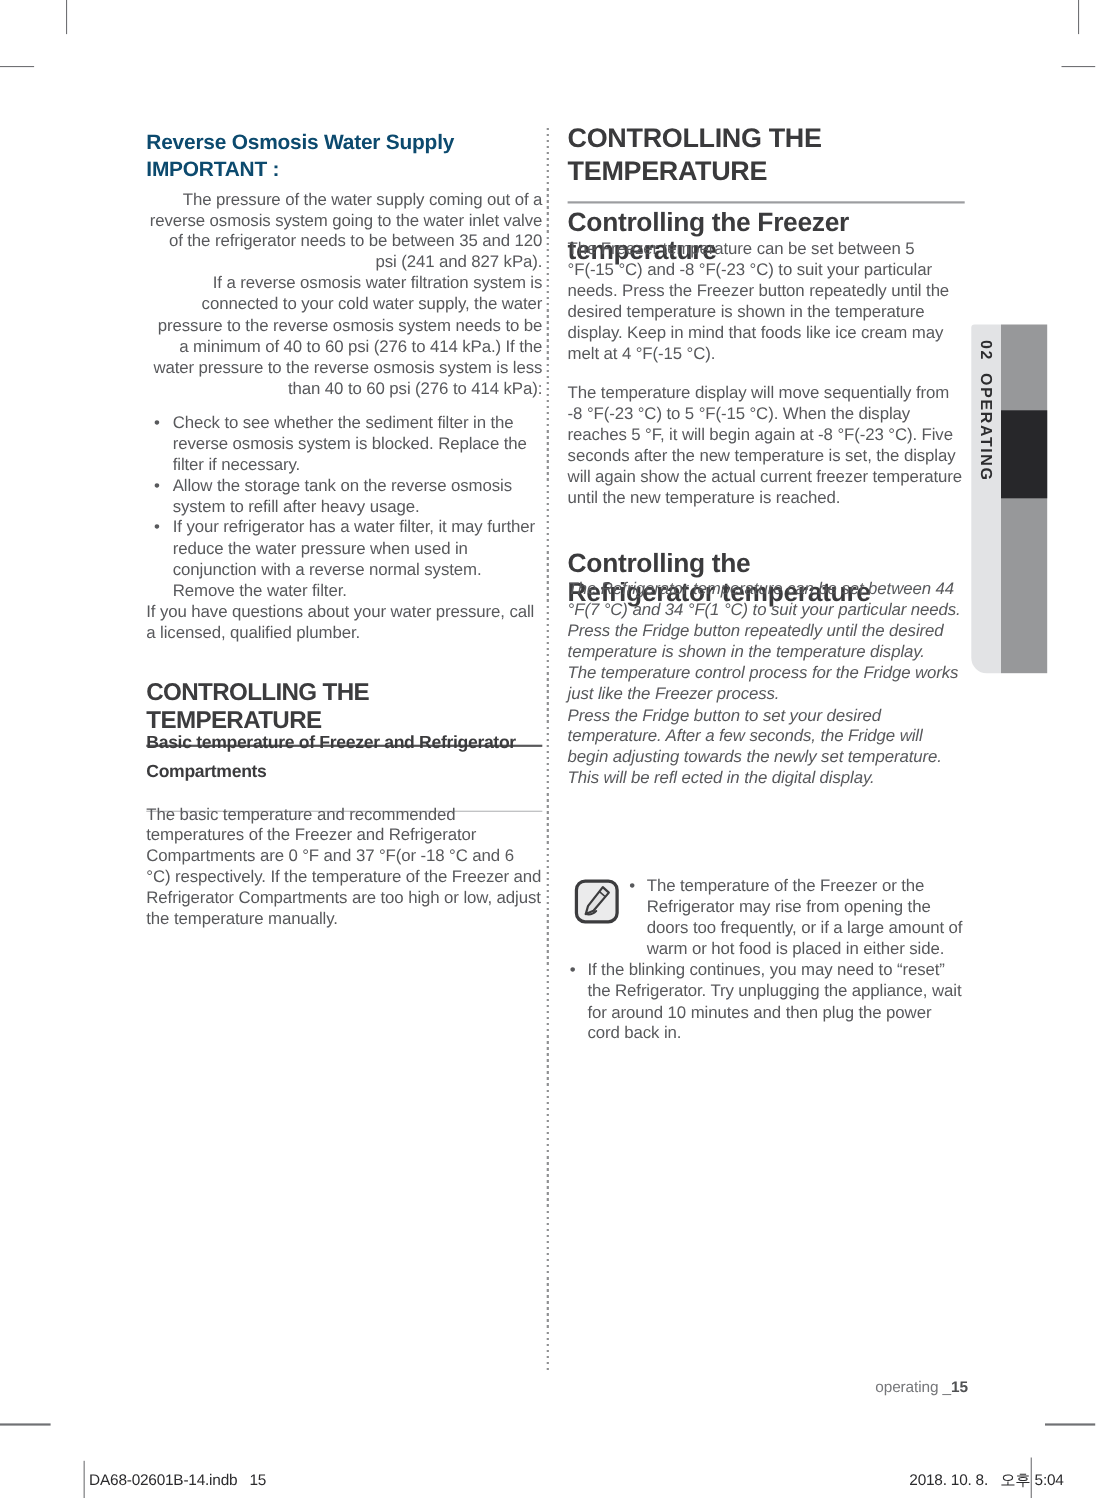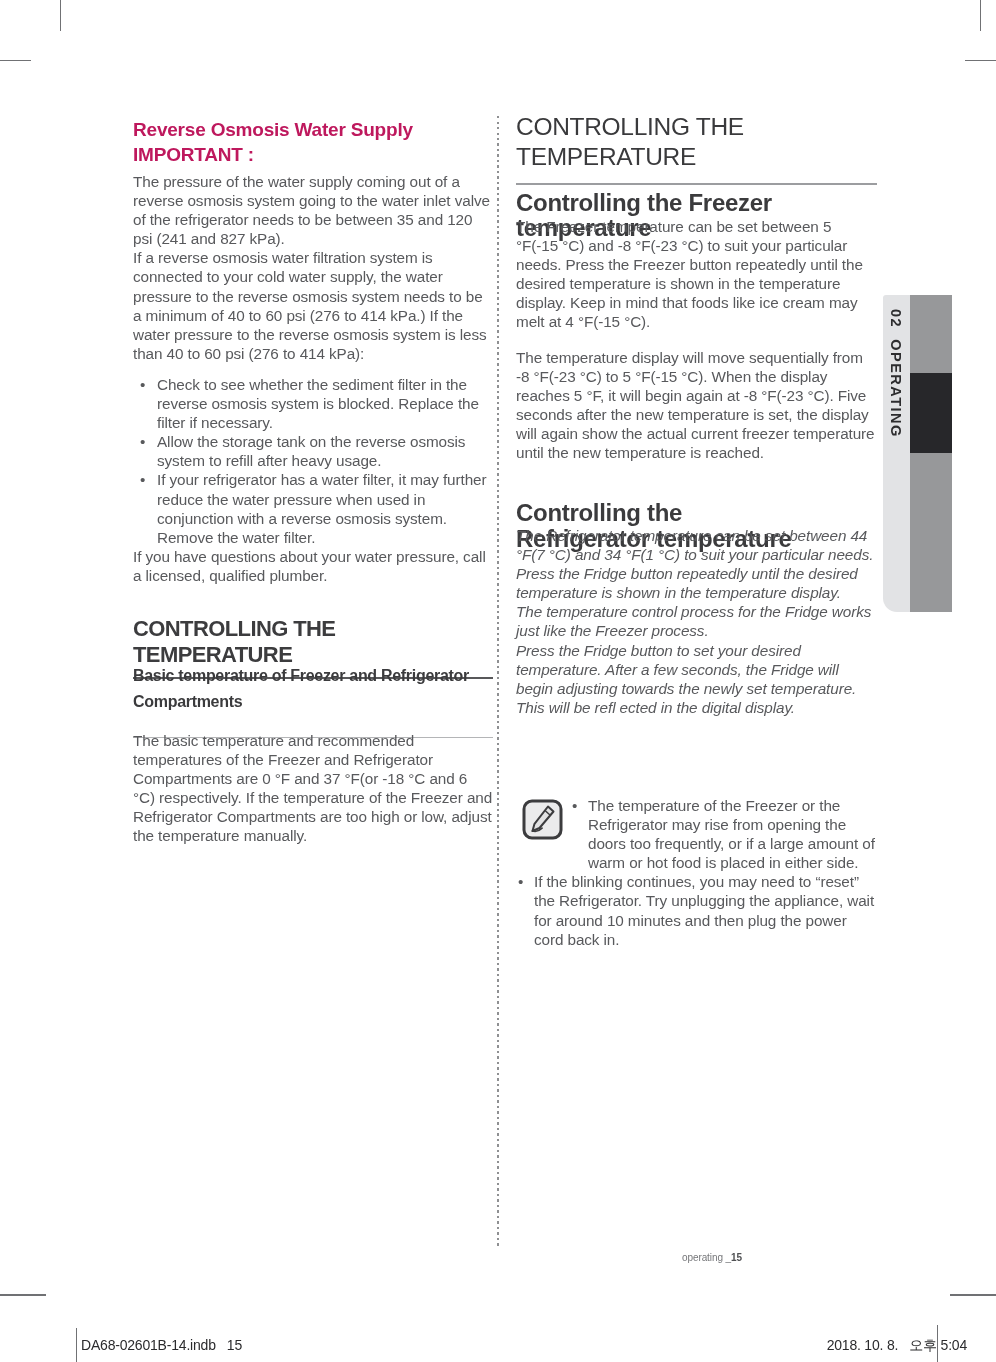--- a/index.html
+++ b/index.html
@@ -4,26 +4,26 @@
 <style>
   html,body { margin:0; padding:0; background:#ffffff; }
   .page {
     position:relative; width:996px; height:1362px; background:#ffffff;
     font-family:"Liberation Sans", sans-serif; overflow:hidden;
   }
   .abs { position:absolute; }
 
   
   .body-text { font-size:15.3px; line-height:19.1px; color:#58595c; letter-spacing:-0.1px; }
-  .h-supply { font-size:19px; line-height:24.5px; font-weight:bold; color:#be185d; letter-spacing:-0.2px; }
+  .h-supply { font-size:19px; line-height:24.5px; font-weight:bold; color:#0c4a6e; letter-spacing:-0.2px; }
   .h2-left  { font-size:22px; font-weight:bold; color:#3c3c3e; letter-spacing:-0.6px;
               padding-bottom:9px; border-bottom:2px solid #58585a; }
   .h3-left  { font-size:16px; line-height:26px; font-weight:bold; color:#3b3b3d; letter-spacing:-0.3px;
               padding-bottom:22px; border-bottom:1px solid #b4b5b7; }
-  .h2-right { font-size:24.5px; line-height:30px; font-weight:normal; color:#3a3a3c; letter-spacing:-0.3px;
+  .h2-right { font-size:24.5px; line-height:30px; font-weight:bold; color:#3a3a3c; letter-spacing:-0.3px;
               padding-bottom:11px; border-bottom:2px solid #9c9da0; }
   .h3-right { font-size:24px; line-height:25px; font-weight:bold; color:#3b3b3d; letter-spacing:-0.3px; }
 
   
   .leftcol-block  { left:133px; width:360px; }
   .rightcol-block { left:516px; width:361px; }
 
   
   .li { position:relative; padding-left:24px; }
   .li::before { content:"\2022"; position:absolute; left:7px; top:0; }
@@ -42,22 +42,22 @@
               border-radius:3px 0 0 14px; }
   .side-tab-text {
     writing-mode:vertical-rl; white-space:pre;
     font-size:14.5px; font-weight:bold; color:#2d2d2f; letter-spacing:1.5px;
     padding-top:14px; margin-left:5px;
   }
   .side-bar   { left:910px; top:295px; width:42px; height:317px; background:#97989a; }
   .side-black { left:910px; top:373px; width:42px; height:80px;  background:#27272a; }
 
   
-  .page-number { left:572px; top:1252px; width:280px; text-align:center;
-                 font-size:10px; color:#76777a; letter-spacing:-0.1px; }
+  .page-number { left:600px; top:1252px; width:280px; text-align:right;
+                 font-size:14px; color:#76777a; letter-spacing:-0.1px; }
   .page-number b { color:#505153; }
   .print-footer { font-size:14px; color:#2b2b2d; letter-spacing:-0.2px; white-space:pre;text-align:right; }
 
   
   .mark { background:#707174; }
 </style>
 </head>
 <body>
 
 <div class="page">
@@ -77,29 +77,29 @@
     <div class="side-tab-text">02  OPERATING</div>
   </div>
   <div class="abs side-bar"></div>
   <div class="abs side-black"></div>
 
   <div class="abs leftcol-block h-supply" style="top:118px;">
     <div>Reverse Osmosis Water Supply</div>
     <div>IMPORTANT :</div>
   </div>
 
-  <div class="abs leftcol-block body-text" style="top:172px;">
+  <div class="abs leftcol-block body-text" style="top:172px;text-align:right;">
     <div>The pressure of the water supply coming out of a reverse osmosis system going to the water inlet valve of the refrigerator needs to be between 35 and 120 psi (241 and 827 kPa).</div>
     <div>If a reverse osmosis water filtration system is connected to your cold water supply, the water pressure to the reverse osmosis system needs to be a minimum of 40 to 60 psi (276 to 414 kPa.) If the water pressure to the reverse osmosis system is less than 40 to 60 psi (276 to 414 kPa):</div>
   </div>
 
   <div class="abs leftcol-block body-text" style="top:375px;">
     <div class="li">Check to see whether the sediment filter in the reverse osmosis system is blocked. Replace the filter if necessary.</div>
     <div class="li">Allow the storage tank on the reverse osmosis system to refill after heavy usage.</div>
-    <div class="li">If your refrigerator has a water filter, it may further reduce the water pressure when used in conjunction with a reverse osmosis system. Remove the water filter.</div>
+    <div class="li">If your refrigerator has a water filter, it may further reduce the water pressure when used in conjunction with a reverse normal system. Remove the water filter.</div>
     <div>If you have questions about your water pressure, call a licensed, qualified plumber.</div>
   </div>
 
   <div class="abs leftcol-block h2-left" style="top:616px;">CONTROLLING THE TEMPERATURE</div>
 
   <div class="abs leftcol-block h3-left" style="top:663px;">Basic temperature of Freezer and Refrigerator Compartments</div>
 
   <div class="abs leftcol-block body-text" style="top:731px;">The basic temperature and recommended temperatures of the Freezer and Refrigerator Compartments are 0 °F and 37 °F(or -18 °C and 6 °C) respectively. If the temperature of the Freezer and Refrigerator Compartments are too high or low, adjust the temperature manually.</div>
 
   <div class="abs rightcol-block h2-right" style="top:112px;">

